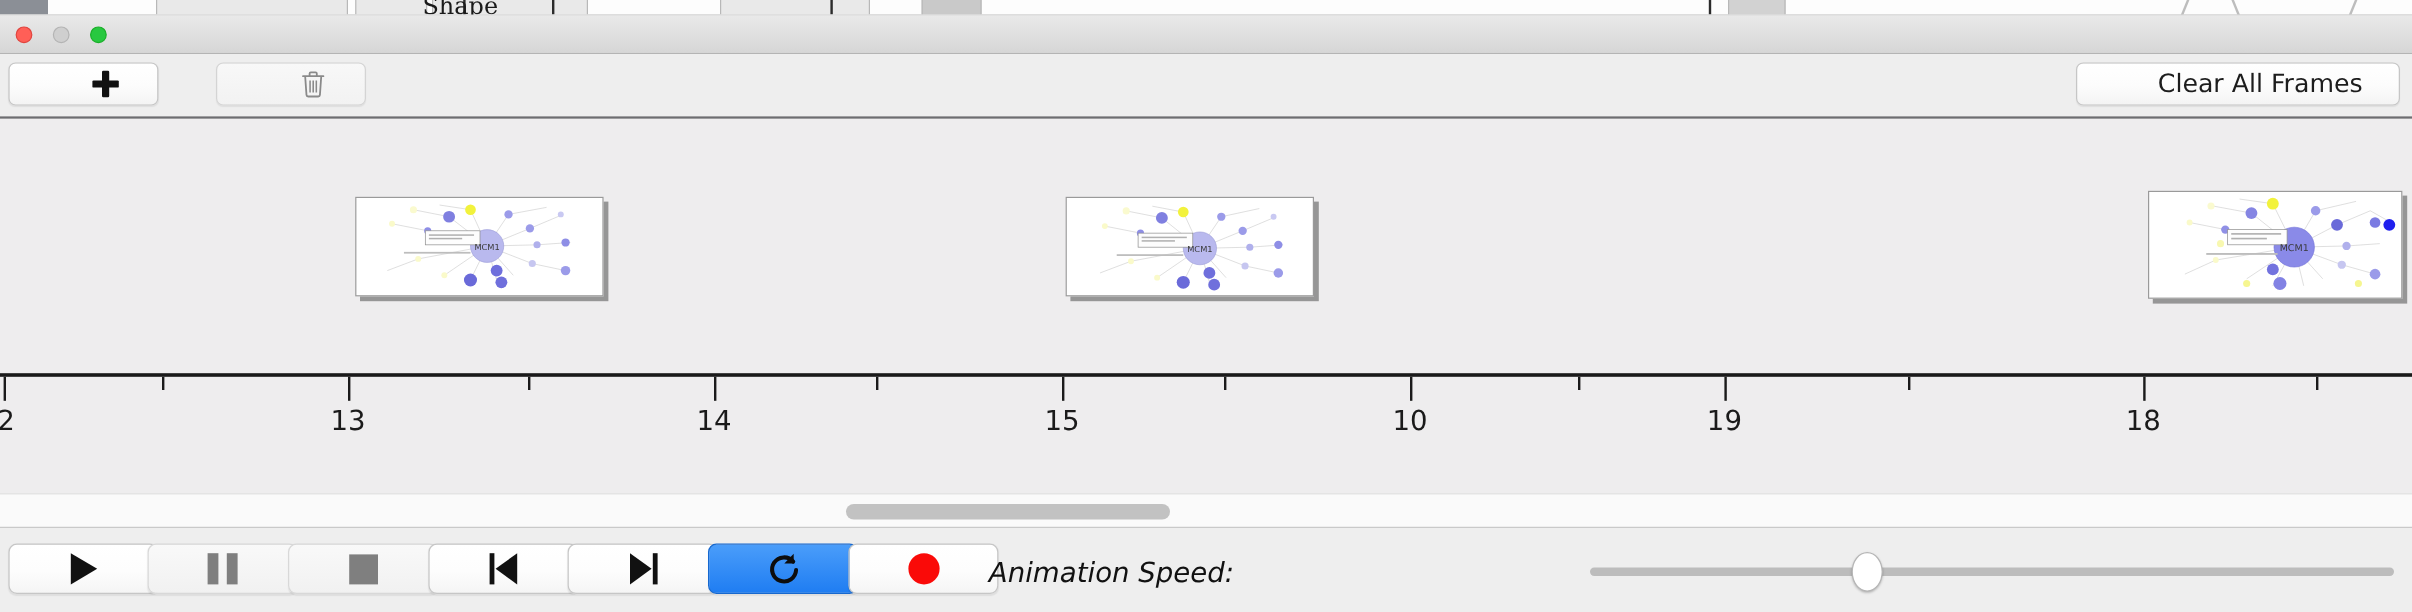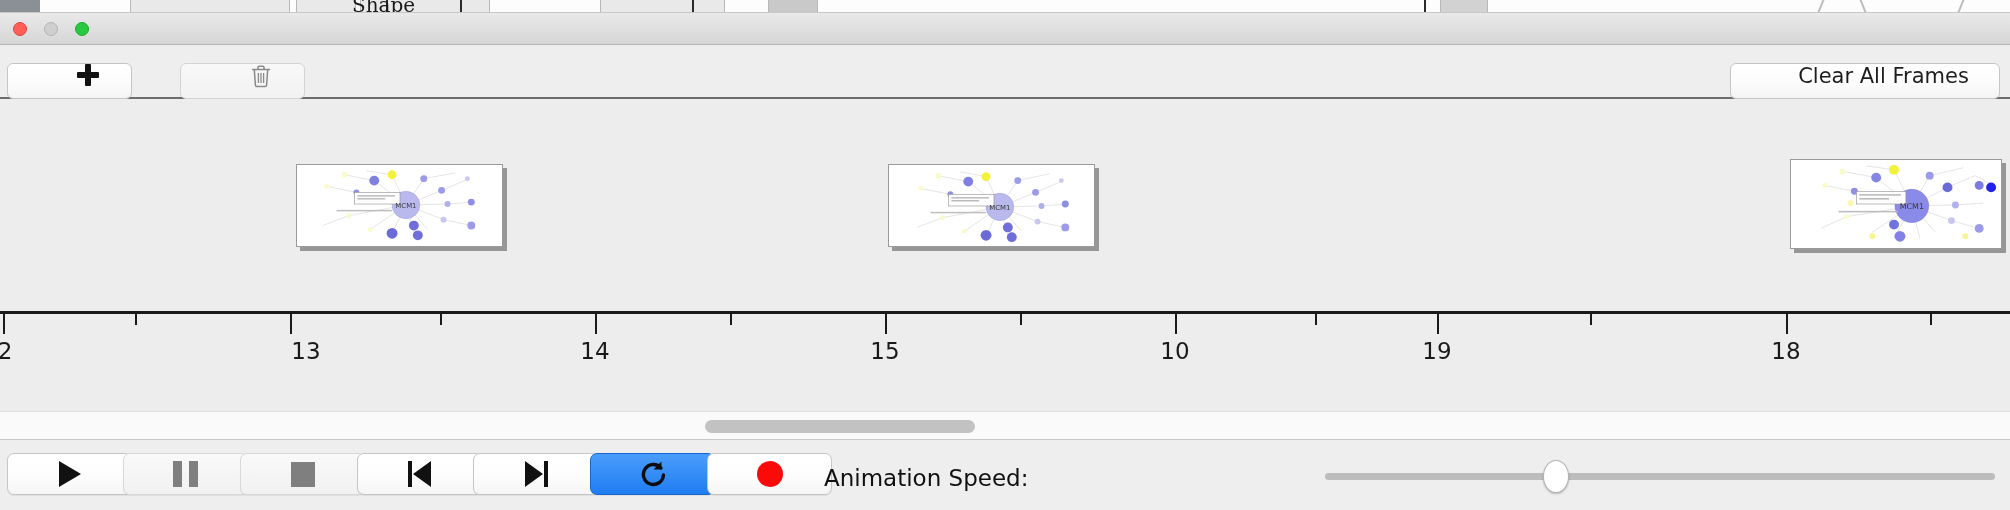--- a/index.html
+++ b/index.html
@@ -54,25 +54,25 @@
     text-align: center; font-size: 19px; color: #474747;
   }
 
   
   .toolbar {
     position: absolute; left: 0; top: 45px; width: 2010px; height: 54px;
     background: #eeeeee;
     border-bottom: 2px solid #6d6d70;
   }
   .tbtn {
-    position: absolute; top: 18px; height: 36px;
+    position: absolute; top: 7px; height: 36px;
     border: 1px solid #c6c6c6; border-radius: 6px;
     background: linear-gradient(to bottom, #ffffff 0%, #fcfcfc 55%, #f4f4f4 100%);
     box-shadow: 0 1px 1px rgba(0,0,0,.07);
-    display: flex; justify-content: center;
+    display: flex; align-items: center; justify-content: center;
     cursor: default;
     padding-left: 37px;
   }
   .tbtn.disabled {
     background: linear-gradient(to bottom, #f8f8f8 0%, #f2f2f2 100%);
     border-color: #d4d4d4;
   }
   #btn-add    { left: 7px;   width: 125px; }
   #btn-delete { left: 180px; width: 125px; }
   #btn-clear  { left: 1730px; width: 270px; }
@@ -168,21 +168,21 @@
   .ico-prev:before { content:""; position:absolute; left:0; top:0; width:4px; height:26px; background:#111; }
   .ico-prev:after  { content:""; position:absolute; left:5px; top:0; width:0;height:0;
                      border-right:18px solid #111; border-top:13px solid transparent; border-bottom:13px solid transparent; }
   .ico-next:before { content:""; position:absolute; right:0; top:0; width:4px; height:26px; background:#111; }
   .ico-next:after  { content:""; position:absolute; right:5px; top:0; width:0;height:0;
                      border-left:18px solid #111; border-top:13px solid transparent; border-bottom:13px solid transparent; }
   .ico-record { width: 26px; height: 26px; border-radius: 50%; background: #fa0a08; }
 
   .speed-label {
     position: absolute; left: 824px; top: 25px;
-    font-size: 23px; color: #111;
+    font-size: 23px; color: #111; font-style: italic;
   }
   .slider { position: absolute; left: 1325px; top: 25px; width: 670px; height: 22px; cursor: pointer; }
   .slider-track {
     position: absolute; left: 0; top: 8px; width: 670px; height: 7px;
     background: #bcbcbc; border-radius: 4px;
   }
   .slider-thumb {
     position: absolute; left: 218px; top: -5px; width: 26px; height: 33px;
     background: #ffffff; border: 1px solid #b5b5b5; border-radius: 50%;
     box-shadow: 0 1px 2px rgba(0,0,0,.25);
@@ -361,21 +361,21 @@
     <div class="tick major" style="left:885px;"></div>
     <div class="tick minor" style="left:1020px;"></div>
     <div class="tick major" style="left:1175px;"></div>
     <div class="tick minor" style="left:1315px;"></div>
     <div class="tick major" style="left:1437px;"></div>
     <div class="tick minor" style="left:1590px;"></div>
     <div class="tick major" style="left:1786px;"></div>
     <div class="tick minor" style="left:1930px;"></div>
 
     <div class="tick-label" style="left:5px;">2</div>
-    <div class="tick-label" style="left:290px;margin-left:16px;">13</div>
+    <div class="tick-label" style="left:290px;">13</div>
     <div class="tick-label" style="left:595px;">14</div>
     <div class="tick-label" style="left:885px;">15</div>
     <div class="tick-label" style="left:1175px;">10</div>
     <div class="tick-label" style="left:1437px;">19</div>
     <div class="tick-label" style="left:1786px;">18</div>
 
   </div>
 
   <div class="scroll-area">
     <div class="scroll-thumb"></div>

